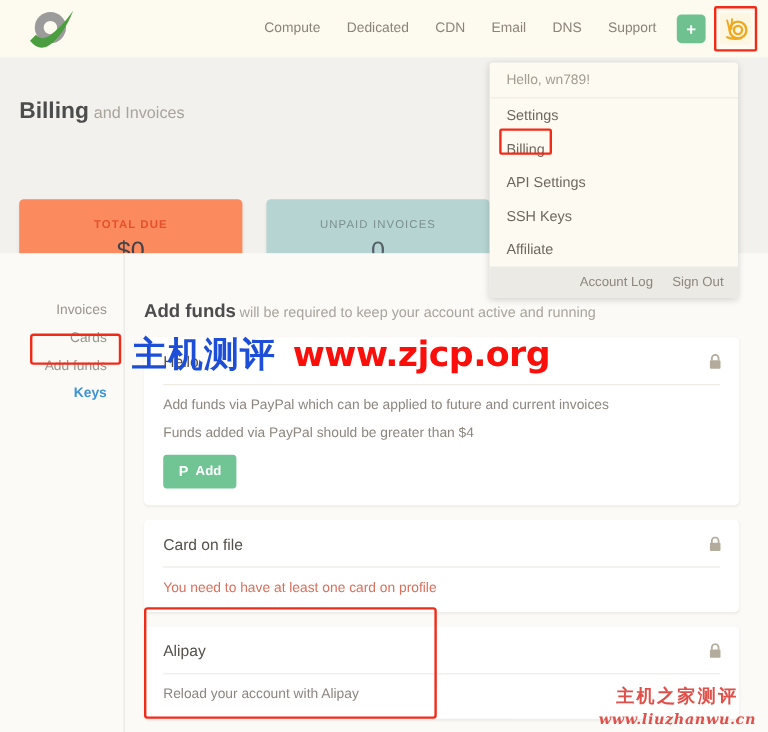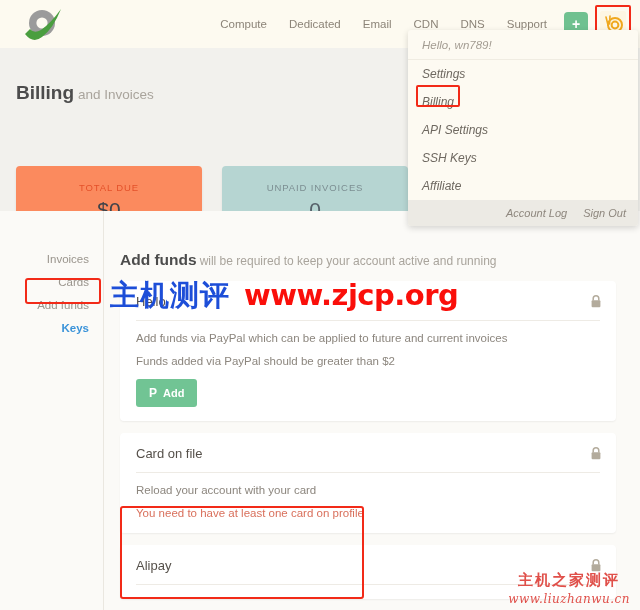--- a/index.html
+++ b/index.html
@@ -82,34 +82,33 @@
     box-shadow: 0 2px 3px rgba(0,0,0,0.07);
     display: flex; flex-direction: column;
     align-items: center; justify-content: center;
   }
   .stat-card.due   { left: 16px;  background: #fb8a5e; }
   .stat-card.unpaid{ left: 222px; background: #b6d5d2; }
   .stat-label {
     font-size: 9.5px; letter-spacing: 0.9px;
     margin-bottom: 5px; font-weight: 500;
   }
-  .due .stat-label    { color: #e4512a; }
+  .due .stat-label    { color: #e4512a; font-weight: bold; }
   .unpaid .stat-label { color: #7c8e92; }
   .stat-value { font-size: 21px; color: #40434a; font-weight: 400; }
   .unpaid .stat-value { color: #556069; }
 
   
   .dropdown {
-    position: absolute; left: 408px; top: 30px;
-    width: 230px;
+    position: absolute; left: 408px; top: 52px;
+    width: 207px;
     background: #fdfaf2;
     border-radius: 3px;
     box-shadow: 0 2px 6px rgba(0,0,0,0.16);
     z-index: 40;
-    font-style: italic;
   }
   .dd-hello {
     padding: 9px 14px 8px 14px;
     font-size: 11.5px; color: #a39c92;
     border-bottom: 1px solid #f0ece2;
   }
   .dd-item {
     padding: 7px 14px; font-size: 12px; color: #6e6860;
     cursor: pointer; position: relative;
   }
@@ -222,41 +221,42 @@
     color: #e0504a;
   }
   .wm-br .l1 {
     font-family: "DejaVu Serif", serif;
     font-size: 15px; font-weight: bold; letter-spacing: 2px;
   }
   .wm-br .l2 {
     font-family: "DejaVu Serif", serif;
     font-size: 12px; font-style: italic; letter-spacing: 0.5px;
     margin-top: 2px;
+    font-weight: bold;
   }
 </style>
 </head>
 <body>
 
 <div id="page">
 
   <div class="topbar">
     <div class="logo-wrap">
       <svg class="logo-svg" viewBox="0 0 46 40">
         <circle cx="22" cy="19" r="13" fill="#9b9b9b"></circle>
         <circle cx="22" cy="19" r="5.6" fill="#fdfaf0"></circle>
         <path d="M5 30 Q13 40 22 33 Q33 25 41 5 Q31 19 21 26 Q14 30 10 25 Z" fill="#4a9e3f"></path>
       </svg>
     </div>
 
     <div class="nav">
       <div class="nav-item">Compute</div>
       <div class="nav-item">Dedicated</div>
+      <div class="nav-item">CDN</div>
       <div class="nav-item">Email</div>
-      <div class="nav-item">CDN</div>
       <div class="nav-item">DNS</div>
       <div class="nav-item">Support</div>
       <div class="plus-btn">+</div>
       <div class="avatar-box">
         <div class="avatar">
           <svg viewBox="0 0 26 26">
             <rect width="26" height="26" fill="#fdf6e3"></rect>
             <path d="M6 6 L8 14 M10 5 L9.5 13" stroke="#f0a81e" stroke-width="1.6" fill="none" stroke-linecap="round"></path>
             <circle cx="15" cy="14" r="7" fill="none" stroke="#f0a81e" stroke-width="2"></circle>
             <circle cx="15" cy="14" r="3.4" fill="none" stroke="#f0a81e" stroke-width="2"></circle>
@@ -316,47 +316,47 @@
 
       <div class="card">
         <div class="lock">
           <svg viewBox="0 0 12 13">
             <path d="M3.2 5.4 V3.6 a2.8 2.8 0 0 1 5.6 0 V5.4" fill="none" stroke="#b3ab9c" stroke-width="1.5"></path>
             <rect x="1.6" y="5.2" width="8.8" height="7" rx="1" fill="#b3ab9c"></rect>
           </svg>
         </div>
         <div class="card-title">Hello</div>
         <div class="card-line">Add funds via PayPal which can be applied to future and current invoices</div>
-        <div class="card-line">Funds added via PayPal should be greater than $2</div>
+        <div class="card-line">Funds added via PayPal should be greater than $4</div>
         <button class="btn-green">
           <span style="font-weight:bold;font-size:12px;">P</span>
           <span>Add</span>
         </button>
       </div>
 
       <div class="card">
         <div class="lock">
           <svg viewBox="0 0 12 13">
             <path d="M3.2 5.4 V3.6 a2.8 2.8 0 0 1 5.6 0 V5.4" fill="none" stroke="#b3ab9c" stroke-width="1.5"></path>
             <rect x="1.6" y="5.2" width="8.8" height="7" rx="1" fill="#b3ab9c"></rect>
           </svg>
         </div>
         <div class="card-title">Card on file</div>
-        <div class="card-line">Reload your account with your card</div>
         <div class="card-line warn">You need to have at least one card on profile</div>
       </div>
 
       <div class="card">
         <div class="lock">
           <svg viewBox="0 0 12 13">
             <path d="M3.2 5.4 V3.6 a2.8 2.8 0 0 1 5.6 0 V5.4" fill="none" stroke="#b3ab9c" stroke-width="1.5"></path>
             <rect x="1.6" y="5.2" width="8.8" height="7" rx="1" fill="#b3ab9c"></rect>
           </svg>
         </div>
         <div class="card-title">Alipay</div>
+        <div class="card-line">Reload your account with Alipay</div>
 
       </div>
     </div>
   </div>
 
   <div class="side-hl"></div>
   <div class="alipay-hl"></div>
 
   <div class="wm-main">
     <span class="wm-cn">主机测评</span>

